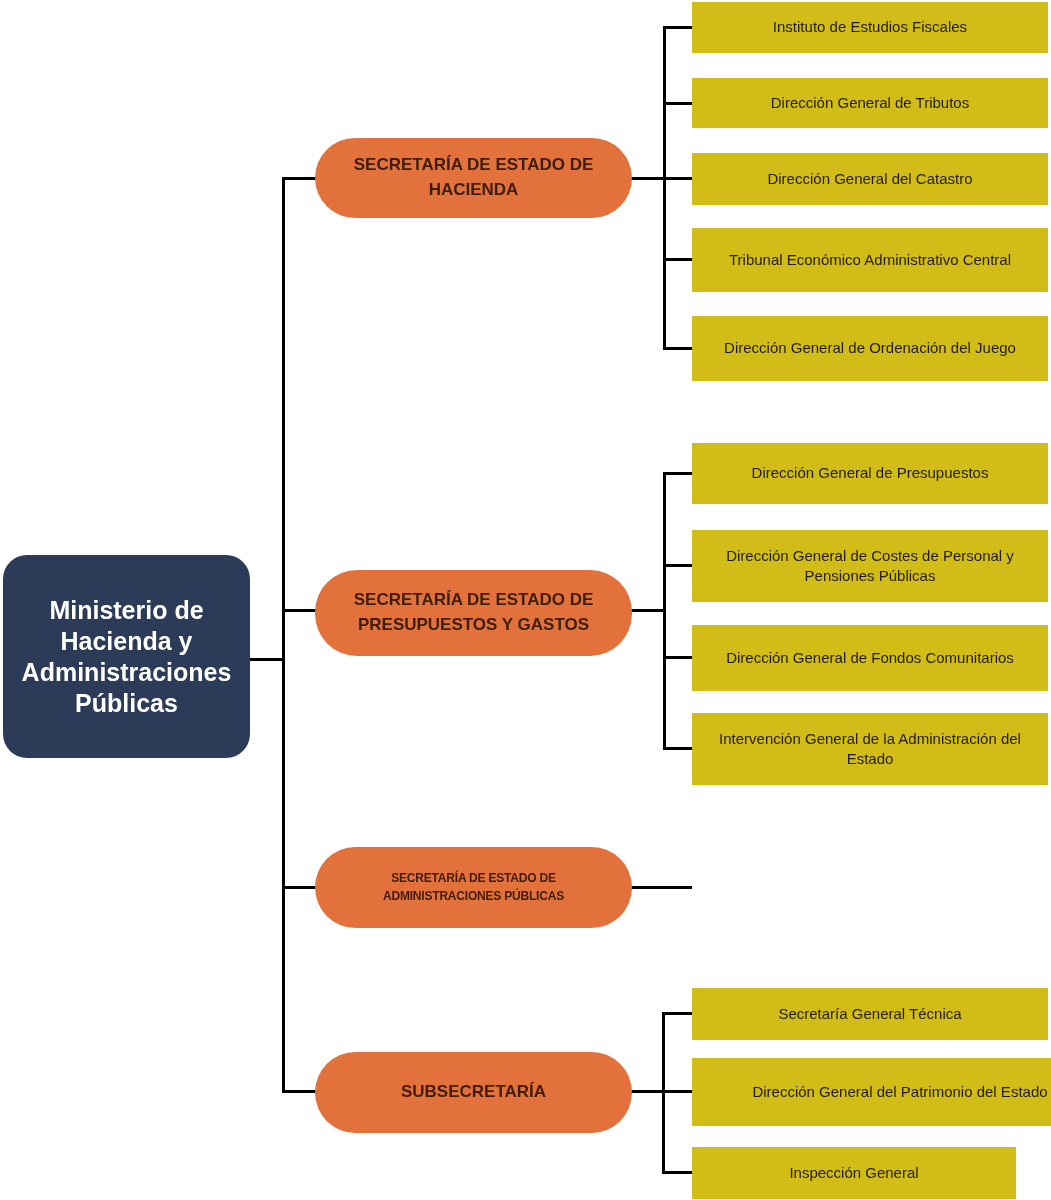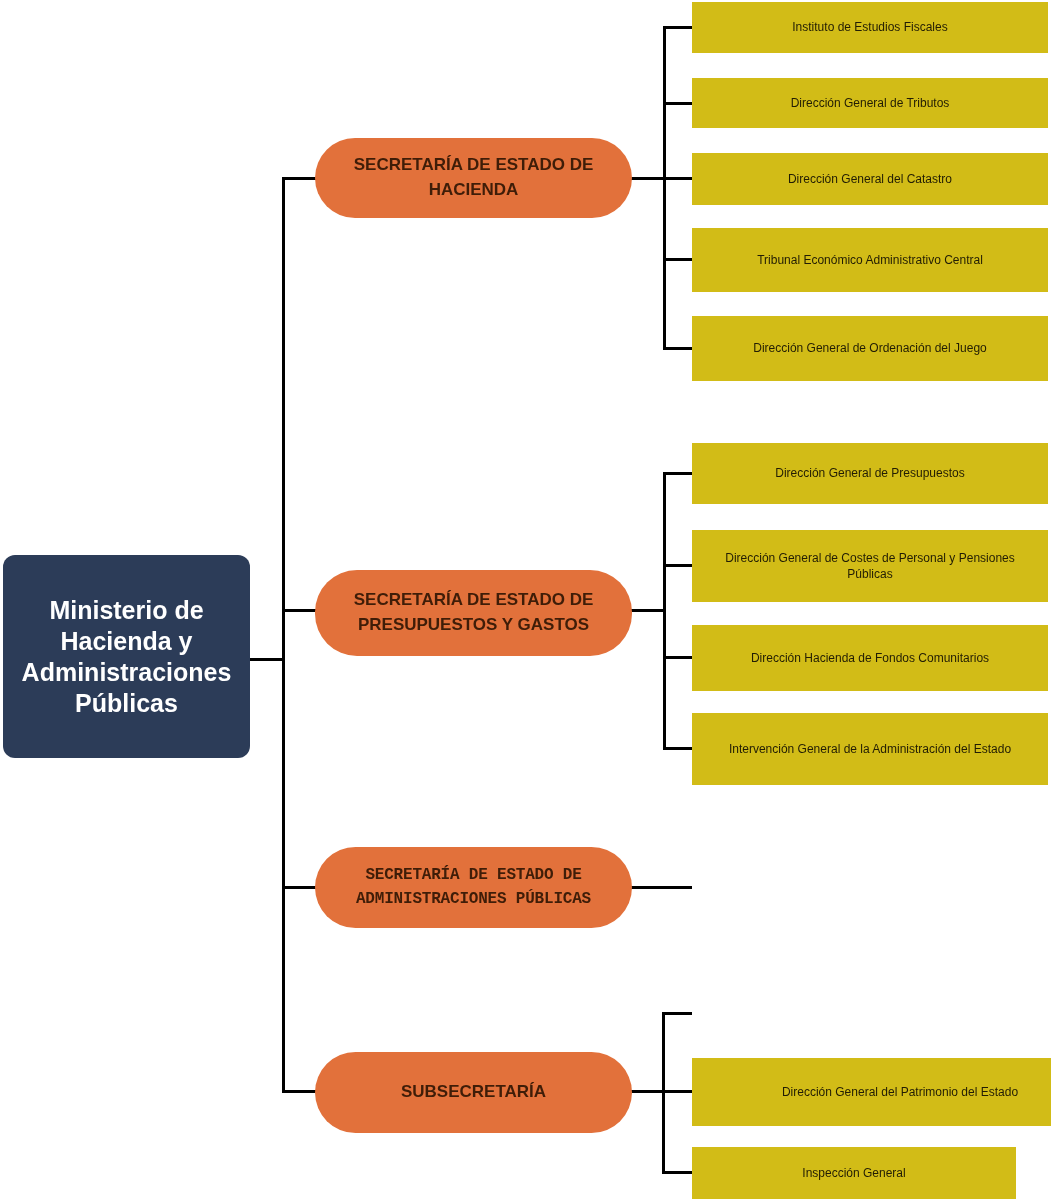--- a/index.html
+++ b/index.html
@@ -12,32 +12,32 @@
   #canvas{
     position:relative;width:1051px;height:1200px;background:#ffffff;overflow:hidden;
     font-family:"Liberation Sans","DejaVu Sans",sans-serif;
   }
   .node{
     position:absolute;display:flex;align-items:center;justify-content:center;
     text-align:center;box-sizing:border-box;
   }
   .node-root{
     background:var(--root-bg);color:var(--root-text);
-    border-radius:12px;font-size:25px;font-weight:bold;line-height:1.24;
+    border-radius:24px;font-size:25px;font-weight:bold;line-height:1.24;
     padding:0 8px;
   }
   .pill{
     background:var(--branch-bg);color:var(--branch-text);
     border-radius:42px;font-size:17px;font-weight:bold;line-height:1.45;
     padding:14px 16px;
   }
-  .pill.condensed{font-size:16px;letter-spacing:-0.2px;font-family:Liberation Mono, monospace;}
+  .pill.condensed{font-size:12px;letter-spacing:-0.2px;}
   .child{
     background:var(--child-bg);color:var(--child-text);
-    font-size:12px;line-height:1.35;padding:0 20px;
+    font-size:15px;line-height:1.35;padding:0 20px;
   }
   .h,.v{position:absolute;background:var(--connector);}
   .h{height:3px;}
   .v{width:3px;}
 </style>
 </head>
 <body>
 
 <div id="canvas">
 
@@ -77,20 +77,21 @@
   <div class="node pill" style="left:315px;top:1052px;width:317px;height:81px">SUBSECRETARÍA</div>
 
   <div class="node child" style="left:692px;top:2px;width:356px;height:51px">Instituto de Estudios Fiscales</div>
   <div class="node child" style="left:692px;top:78px;width:356px;height:50px">Dirección General de Tributos</div>
   <div class="node child" style="left:692px;top:153px;width:356px;height:52px">Dirección General del Catastro</div>
   <div class="node child" style="left:692px;top:228px;width:356px;height:64px">Tribunal Económico Administrativo Central</div>
   <div class="node child" style="left:692px;top:316px;width:356px;height:65px">Dirección General de Ordenación del Juego</div>
 
   <div class="node child" style="left:692px;top:443px;width:356px;height:61px">Dirección General de Presupuestos</div>
   <div class="node child" style="left:692px;top:530px;width:356px;height:72px">Dirección General de Costes de Personal y Pensiones Públicas</div>
-  <div class="node child" style="left:692px;top:625px;width:356px;height:66px">Dirección Hacienda de Fondos Comunitarios</div>
+  <div class="node child" style="left:692px;top:625px;width:356px;height:66px">Dirección General de Fondos Comunitarios</div>
   <div class="node child" style="left:692px;top:713px;width:356px;height:72px">Intervención General de la Administración del Estado</div>
 
 
+  <div class="node child" style="left:692px;top:988px;width:356px;height:52px">Secretaría General Técnica</div>
   <div class="node child" style="left:692px;top:1058px;width:416px;height:68px">Dirección General del Patrimonio del Estado</div>
   <div class="node child" style="left:692px;top:1147px;width:324px;height:52px">Inspección General</div>
 
 </div>
 
 </body></html>

